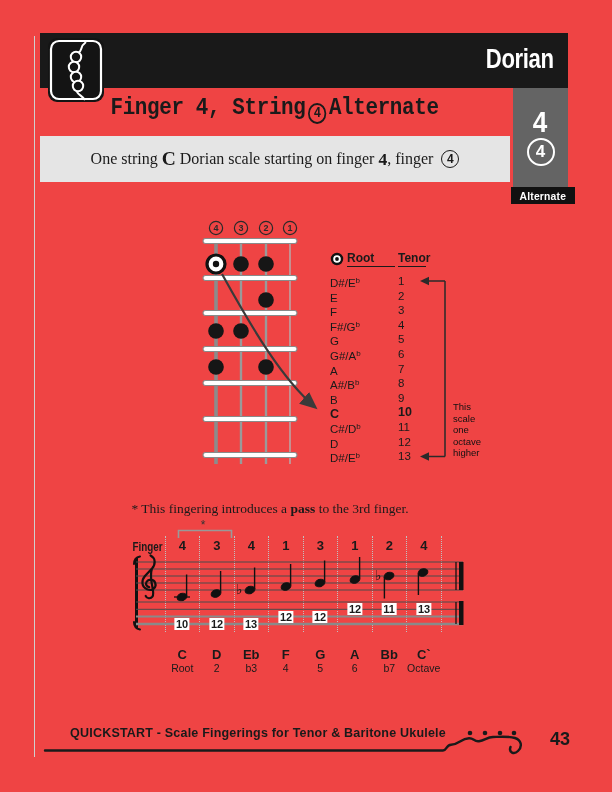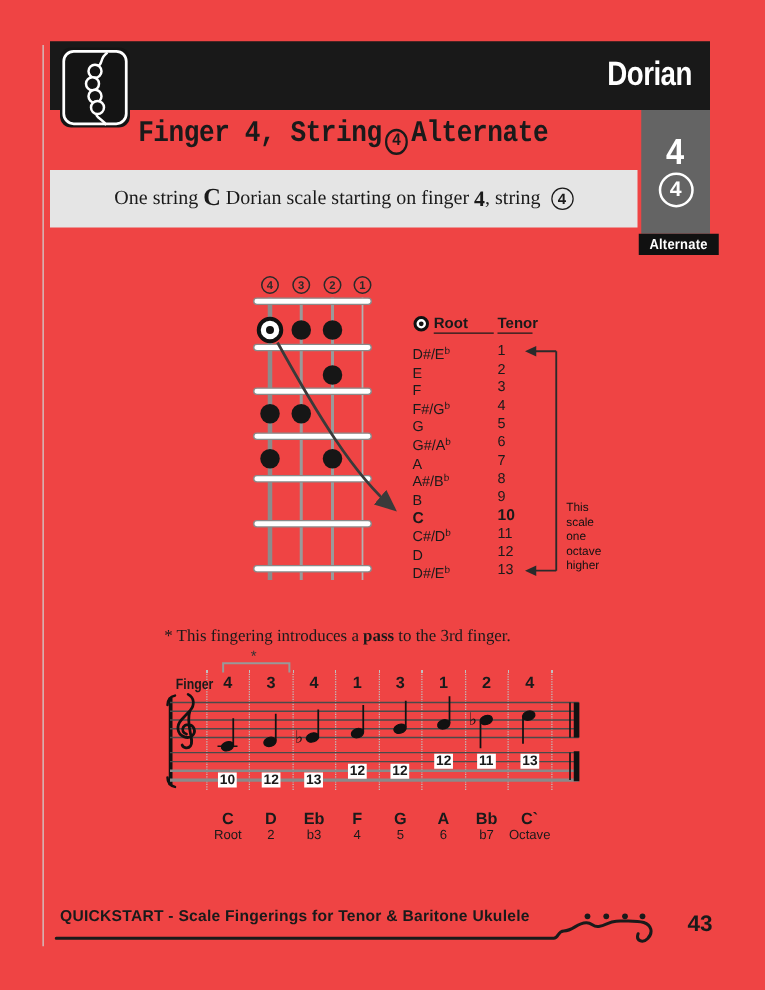--- a/index.html
+++ b/index.html
@@ -37,33 +37,33 @@
   .nt-fret{position:absolute;left:68px;}
   .nt-bold .nt-note, .nt-bold .nt-fret{font-weight:bold;font-size:12.5px;}
   .nt-head{left:330px;top:251px;width:120px;height:17px;font-size:12px;font-weight:bold;}
   .nt-head .u{position:absolute;border-bottom:1.6px solid #1a1a1a;height:15px;}
   .side-note{left:453px;top:401px;width:52px;font-size:9.5px;line-height:11.6px;color:#111;}
   
   .pass{left:40px;top:501px;width:460px;text-align:center;font-family:"Liberation Serif",serif;font-size:13.5px;}
   
   .fingrow{left:165px;top:538px;width:276px;display:flex;}
   .fingrow span{flex:1;text-align:center;font-size:13px;font-weight:bold;}
-  .finglabel{left:126px;top:540px;width:52px;text-align:center;font-size:12px;font-weight:bold;}
+  .finglabel{left:126px;top:540px;width:52px;text-align:left;font-size:12px;font-weight:bold;}
   .finglabel span{display:inline-block;transform:scaleX(0.82);transform-origin:right center;}
   .star{left:197px;top:518px;width:12px;text-align:center;font-size:12px;color:#333;}
   .dotline{width:0;border-left:1.4px dotted #c0c0c0;top:536px;height:96px;}
   .names{left:165px;top:647px;width:276px;display:flex;}
   .names span{flex:1;text-align:center;font-size:13px;font-weight:bold;}
   .degrees{left:165px;top:662px;width:276px;display:flex;}
   .degrees span{flex:1;text-align:center;font-size:10.5px;}
   .tabnum{position:absolute;transform:translateX(-50%);background:#fff;font-size:11px;font-weight:bold;
           line-height:12px;padding:0 1.5px;z-index:3;}
   .staff-svg{left:128px;top:553px;z-index:2;}
   
-  .ftitle{left:48px;top:726px;width:420px;font-size:12.5px;font-weight:bold;letter-spacing:0.2px;}
+  .ftitle{left:48px;top:726px;width:420px;font-size:12.5px;font-weight:bold;letter-spacing:0.2px;text-align:center;}
   .fpage{left:540px;top:729px;width:40px;font-size:18px;font-weight:bold;text-align:center;}
   .edge{left:34px;top:36px;width:0;height:721px;border-left:1.5px solid #cfcfcf;}
 </style>
 </head>
 <body>
 
 <div id="page">
 
   <div class="abs edge"></div>
 
@@ -80,21 +80,21 @@
       <circle cx="28" cy="39" r="5.2" fill="#141414" stroke="#fff" stroke-width="2"></circle>
       <circle cx="30" cy="48" r="5.2" fill="#141414" stroke="#fff" stroke-width="2"></circle>
     </svg>
   </div>
 
   <div class="abs title">
     <span class="title-inner"><span>Finger 4, String</span><span class="circ circ-title">4</span><span>Alternate</span></span>
   </div>
 
   <div class="abs band"></div>
-  <div class="abs subtitle"><span>One string </span><span class="sub-b1">C</span><span> Dorian scale starting on finger </span><span class="sub-b2">4</span><span>, string </span><span class="circ circ-sub">4</span></div>
+  <div class="abs subtitle"><span>One string </span><span class="sub-b1">C</span><span> Dorian scale starting on finger </span><span class="sub-b2">4</span><span>, finger </span><span class="circ circ-sub">4</span></div>
 
   <div class="abs sidetab">
     <span class="sidetab-num">4</span>
     <span class="circ circ-side">4</span>
   </div>
   <div class="abs alt-box">
       <span class="alt-inner">Alternate</span>
     </div>
 
   <div class="abs" style="left:195px;top:218px;">

